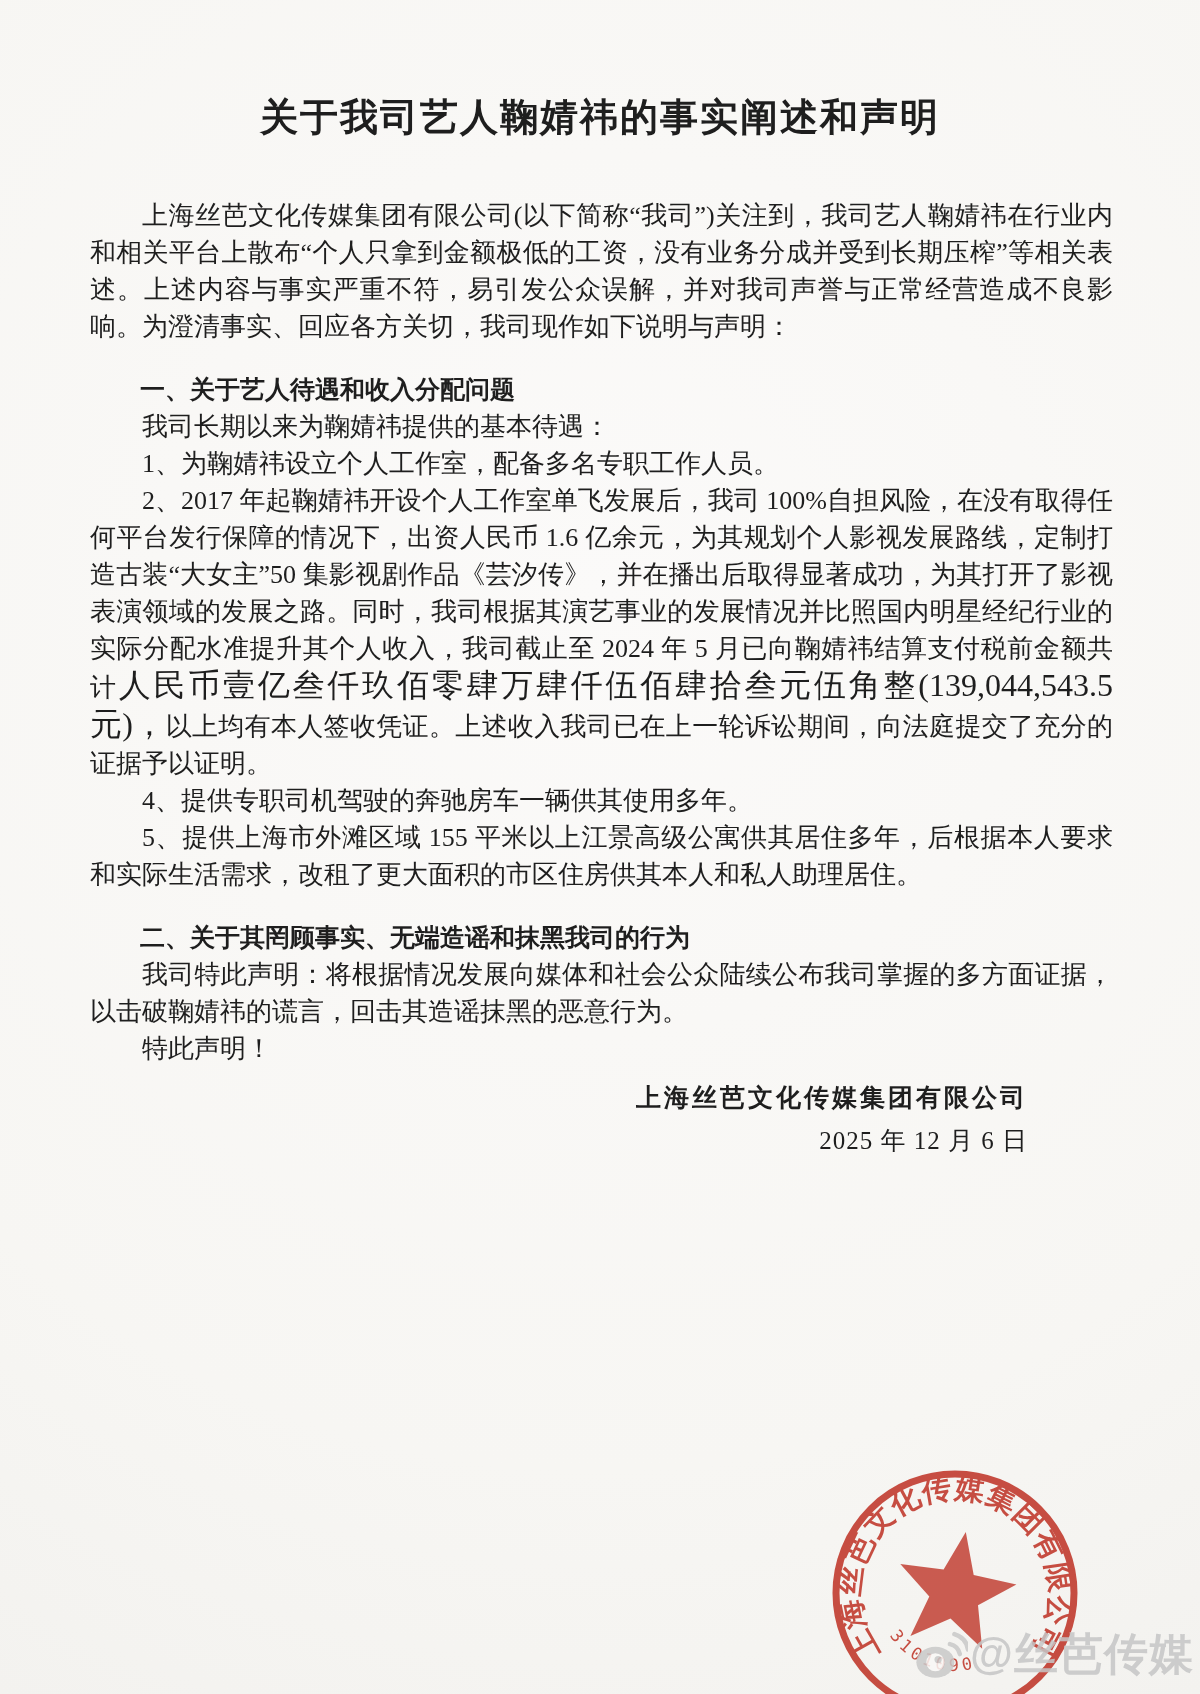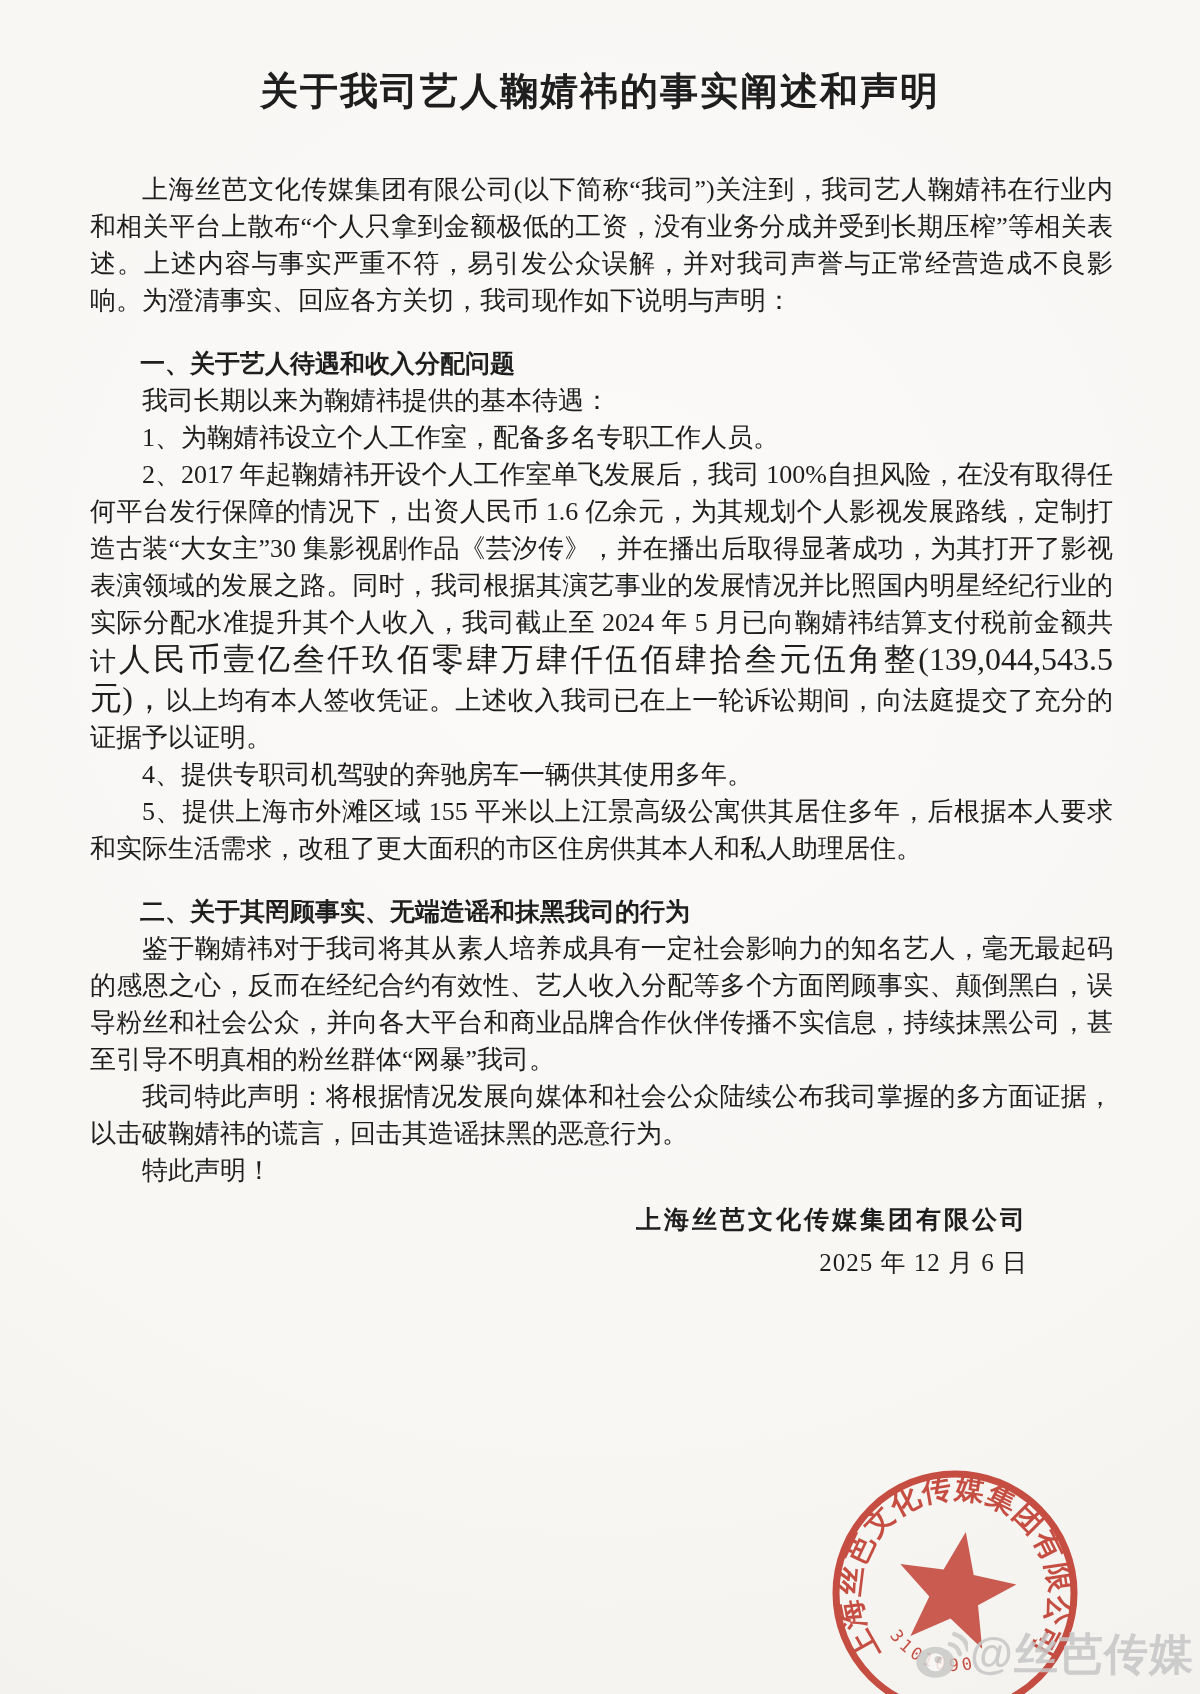--- a/index.html
+++ b/index.html
@@ -9,21 +9,21 @@
     height:1694px;
     margin:0 auto;
     background:#f9f8f6;
     background-image:radial-gradient(circle at 50% 35%, #fbfaf9 0%, #f7f6f3 70%, #f3f2ef 100%);
     overflow:hidden;
     font-family:"Liberation Serif","DejaVu Serif",serif;
     color:#1e1e1e;
   }
   .title{
     margin:0;
-    padding-top:66px;
+    padding-top:92px;
     text-align:center;
     font-size:38px;
     font-weight:bold;
     letter-spacing:2px;
   }
   .content{
     margin:54px 87px 0 90px;
     font-size:26px;
     line-height:37px;
     text-align:justify;
@@ -98,26 +98,25 @@
 <div class="page">
 
   <h1 class="title">关于我司艺人鞠婧祎的事实阐述和声明</h1>
 
   <div class="content">
     <p class="para">上海丝芭文化传媒集团有限公司(以下简称“我司”)关注到，我司艺人鞠婧祎在行业内和相关平台上散布“个人只拿到金额极低的工资，没有业务分成并受到长期压榨”等相关表述。上述内容与事实严重不符，易引发公众误解，并对我司声誉与正常经营造成不良影响。为澄清事实、回应各方关切，我司现作如下说明与声明：</p>
 
     <p class="heading">一、关于艺人待遇和收入分配问题</p>
     <p class="para">我司长期以来为鞠婧祎提供的基本待遇：</p>
     <p class="para">1、为鞠婧祎设立个人工作室，配备多名专职工作人员。</p>
-    <p class="para"><span>2、2017 年起鞠婧祎开设个人工作室单飞发展后，我司 100%自担风险，在没有取得任何平台发行保障的情况下，出资人民币 1.6 亿余元，为其规划个人影视发展路线，定制打造古装“大女主”30 集影视剧作品《芸汐传》，并在播出后取得显著成功，为其打开了影视表演领域的发展之路。同时，我司根据其演艺事业的发展情况并比照国内明星经纪行业的实际分配水准提升其个人收入，我司截止至 2024 年 5 月已向鞠婧祎结算支付税前金额共计</span><span class="money">人民币壹亿叁仟玖佰零肆万肆仟伍佰肆拾叁元伍角整(139,044,543.5 元)，</span><span>以上均有本人签收凭证。上述收入我司已在上一轮诉讼期间，向法庭提交了充分的证据予以证明。</span></p>
+    <p class="para"><span>2、2017 年起鞠婧祎开设个人工作室单飞发展后，我司 100%自担风险，在没有取得任何平台发行保障的情况下，出资人民币 1.6 亿余元，为其规划个人影视发展路线，定制打造古装“大女主”50 集影视剧作品《芸汐传》，并在播出后取得显著成功，为其打开了影视表演领域的发展之路。同时，我司根据其演艺事业的发展情况并比照国内明星经纪行业的实际分配水准提升其个人收入，我司截止至 2024 年 5 月已向鞠婧祎结算支付税前金额共计</span><span class="money">人民币壹亿叁仟玖佰零肆万肆仟伍佰肆拾叁元伍角整(139,044,543.5 元)，</span><span>以上均有本人签收凭证。上述收入我司已在上一轮诉讼期间，向法庭提交了充分的证据予以证明。</span></p>
     <p class="para">4、提供专职司机驾驶的奔驰房车一辆供其使用多年。</p>
     <p class="para">5、提供上海市外滩区域 155 平米以上江景高级公寓供其居住多年，后根据本人要求和实际生活需求，改租了更大面积的市区住房供其本人和私人助理居住。</p>
 
     <p class="heading">二、关于其罔顾事实、无端造谣和抹黑我司的行为</p>
-    <p class="para">鉴于鞠婧祎对于我司将其从素人培养成具有一定社会影响力的知名艺人，毫无最起码的感恩之心，反而在经纪合约有效性、艺人收入分配等多个方面罔顾事实、颠倒黑白，误导粉丝和社会公众，并向各大平台和商业品牌合作伙伴传播不实信息，持续抹黑公司，甚至引导不明真相的粉丝群体“网暴”我司。</p>
     <p class="para">我司特此声明：将根据情况发展向媒体和社会公众陆续公布我司掌握的多方面证据，以击破鞠婧祎的谎言，回击其造谣抹黑的恶意行为。</p>
     <p class="para">特此声明！</p>
   </div>
 
   <div class="sig-block">
     <div class="signature">上海丝芭文化传媒集团有限公司</div>
     <div class="date">2025 年 12 月 6 日</div>
   </div>
 
   <svg class="seal" viewBox="0 0 256 256" aria-hidden="true">

